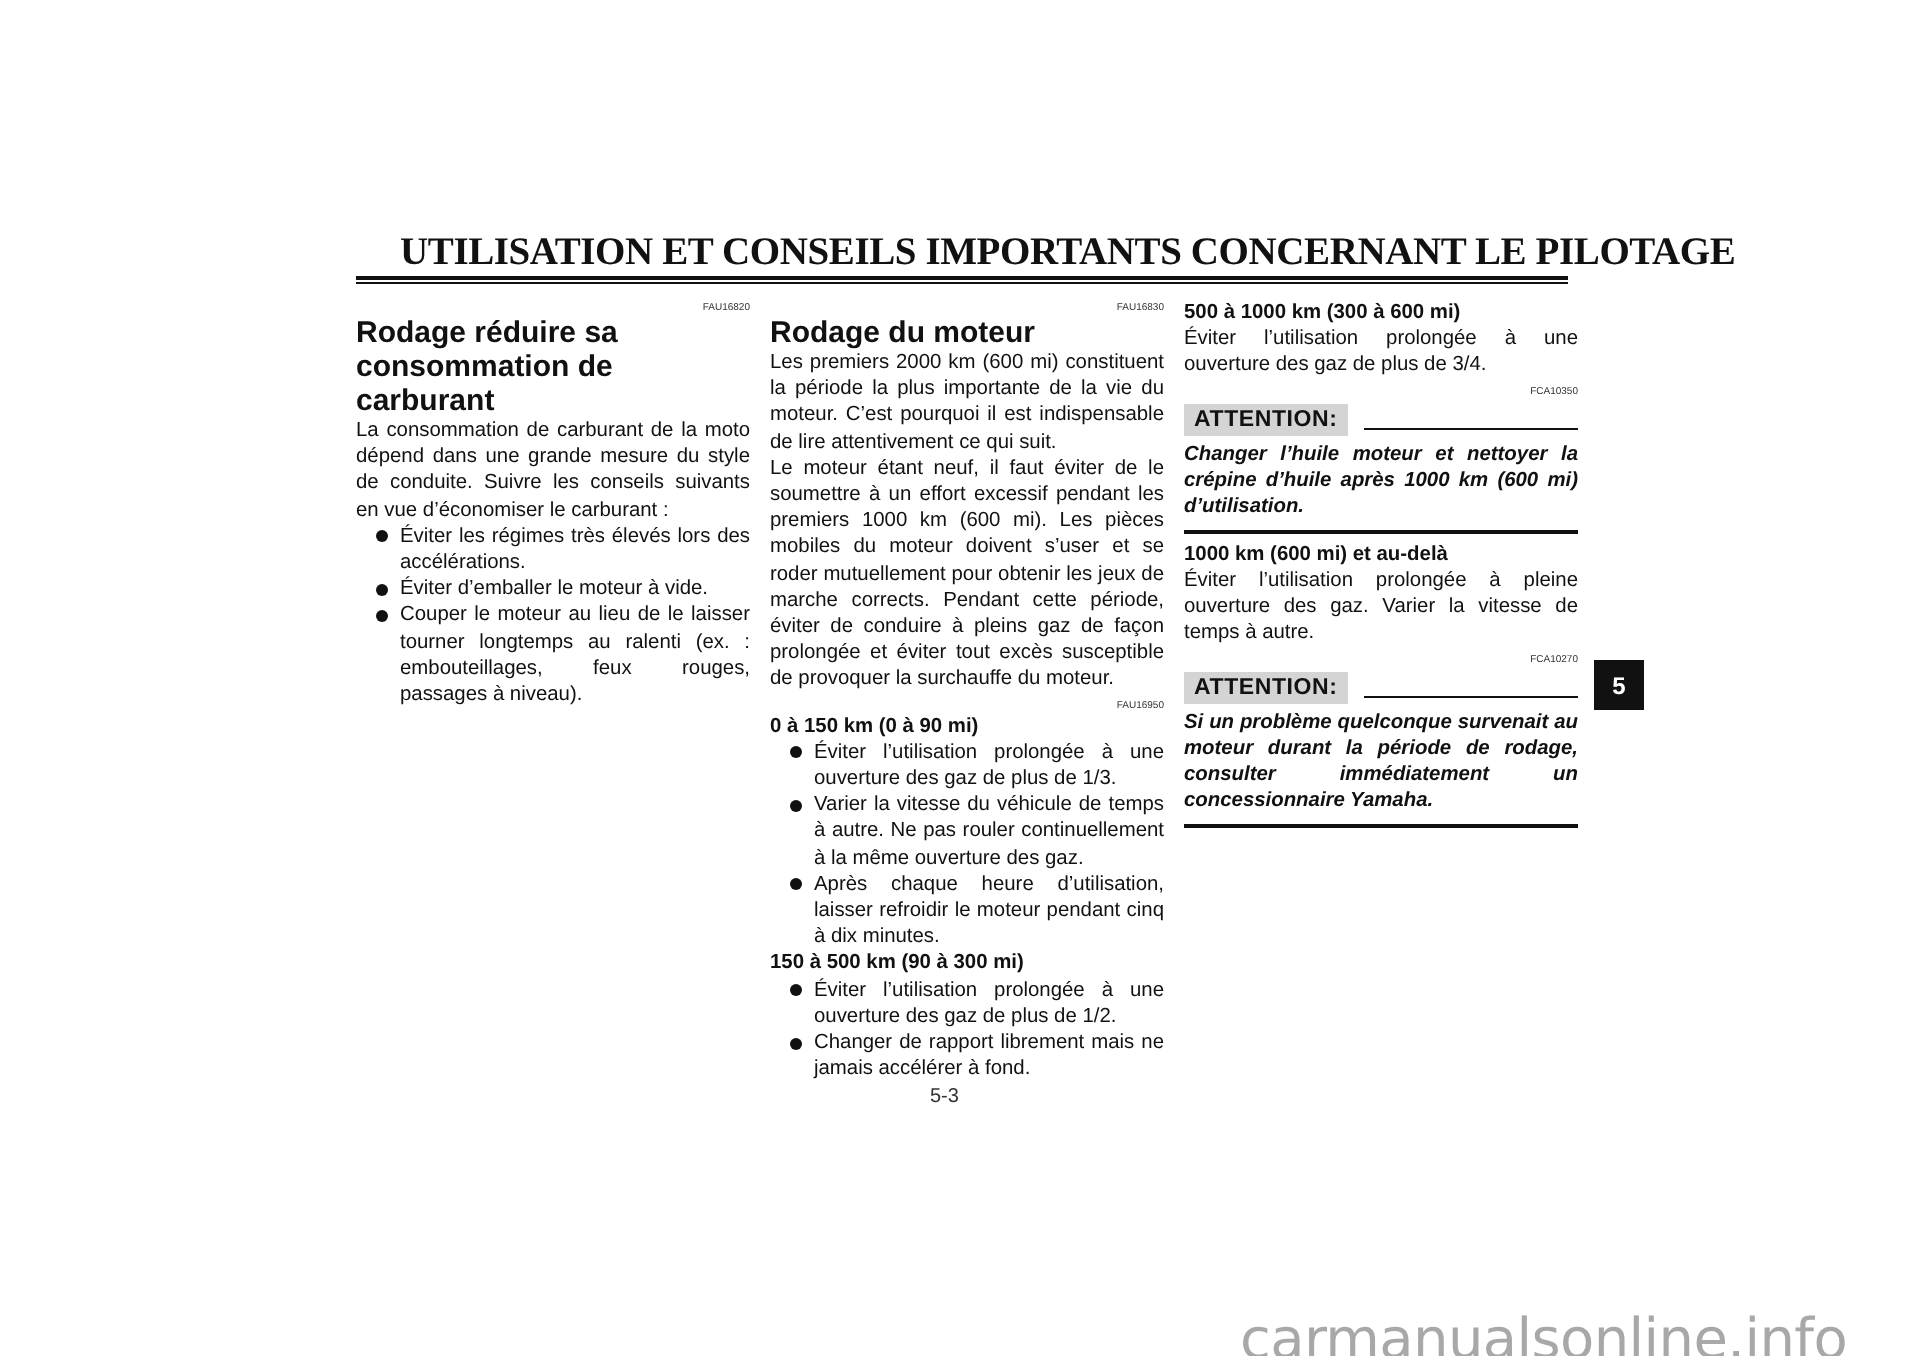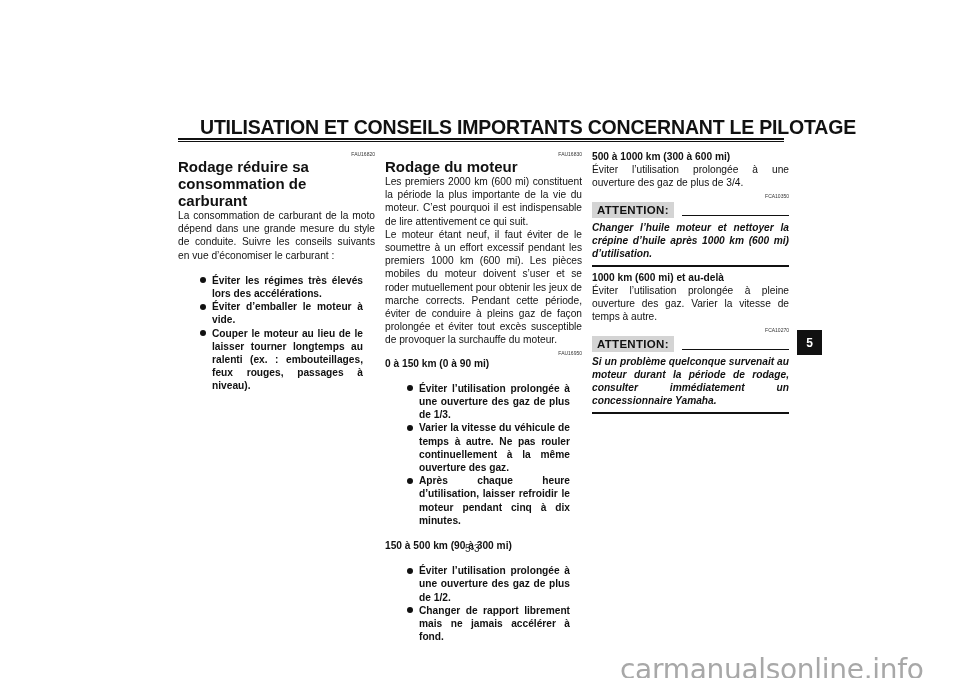--- a/index.html
+++ b/index.html
@@ -2,41 +2,41 @@
 <html><head>
   <meta charset="utf-8">
   <style>
     html, body { margin: 0; padding: 0; }
     body {
       width: 960px; height: 678px; background: #ffffff; position: relative; overflow: hidden;
       font-family: "Liberation Sans", sans-serif; color: #111;
     }
     .header-title {
       position: absolute; left: 200px; top: 116px; width: 590px;
-      font-family: Liberation Sans, sans-serif; font-weight: bold; font-size: 19.5px;
+      font-family: Liberation Serif, serif; font-weight: bold; font-size: 19.5px;
       letter-spacing: -0.2px; white-space: nowrap; color: #111;
     }
     .header-rule-thick { position: absolute; left: 178px; top: 138px; width: 606px; height: 2px; background: #111; }
     .header-rule-thin { position: absolute; left: 178px; top: 141px; width: 606px; height: 1px; background: #111; }
 
     .col { position: absolute; top: 150px; width: 197px; font-size: 10.2px; line-height: 13.2px; }
     .col1 { left: 178px; }
     .col2 { left: 385px; }
     .col3 { left: 592px; }
 
     .code { text-align: right; font-size: 5px; line-height: 8px; color: #333; }
     .h2 { font-weight: bold; font-size: 15px; line-height: 17px; margin: 0; }
     .para { margin: 0; text-align: justify; }
     .sub { font-weight: bold; margin: 0; }
-    ul.bullets { list-style: none; margin: 12px; padding: 0; font-weight: bold; }
+    ul.bullets { list-style: none; margin: 0; padding: 0; }
     ul.bullets li { position: relative; padding-left: 22px; text-align: justify; }
     ul.bullets li .dot {
       position: absolute; left: 10px; top: 3.5px; width: 6px; height: 6px; border-radius: 50%; background: #111;
     }
-    .attn-row { display: flex; align-items: center; margin-top: 2px; }
+    .attn-row { display: flex; margin-top: 2px; }
     .attn-label {
       background: #d4d4d4; font-weight: bold; font-size: 11.5px; padding: 1px 5px; line-height: 14px; letter-spacing: 0.3px;
     }
     .attn-line { flex: 1; height: 1.5px; background: #111; margin-left: 8px; margin-top: 12px; }
     .attn-body { font-weight: bold; margin: 3px 0 0 0; text-align: justify; font-style: italic; }
     .rule-bottom { height: 1.5px; background: #111; margin-top: 5px; }
 
     .side-tab {
       position: absolute; left: 797px; top: 330px; width: 25px; height: 25px; background: #111; color: #fff;
       font-weight: bold; font-size: 12px; display: flex; align-items: center; justify-content: center;

